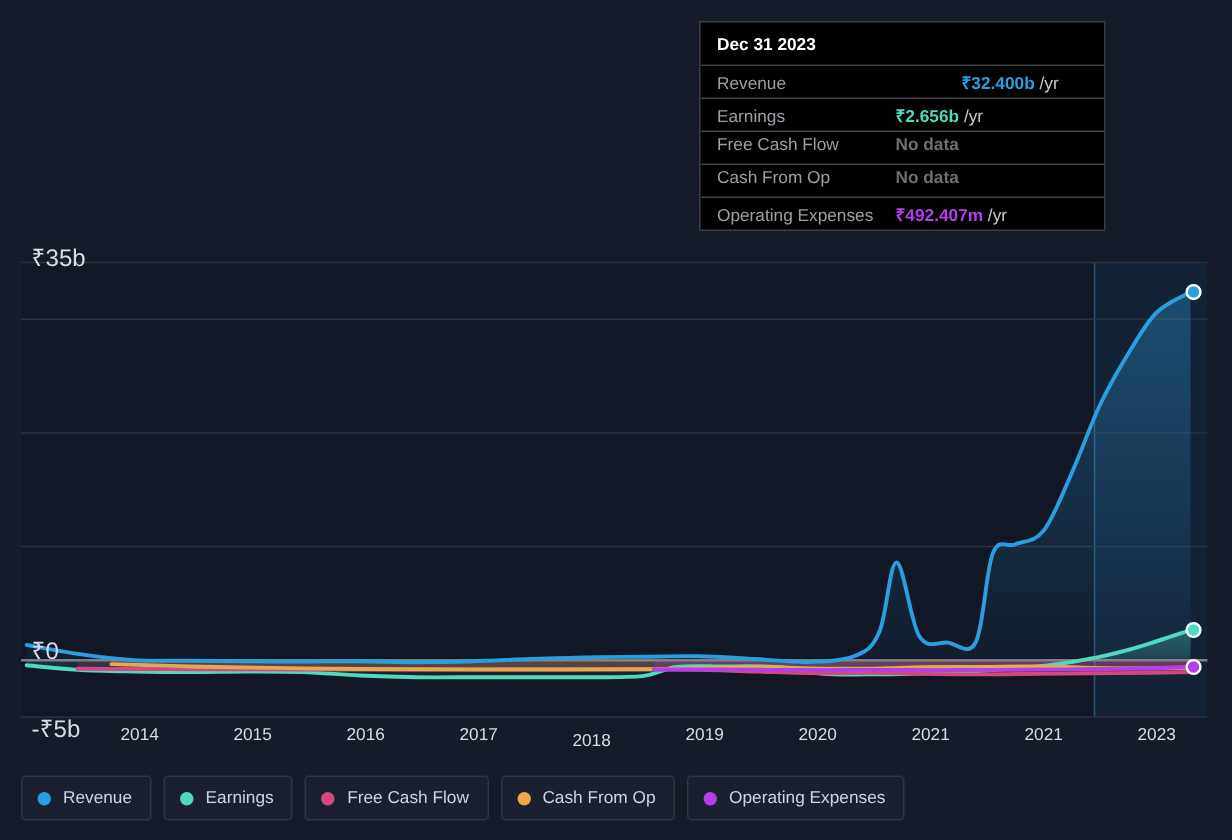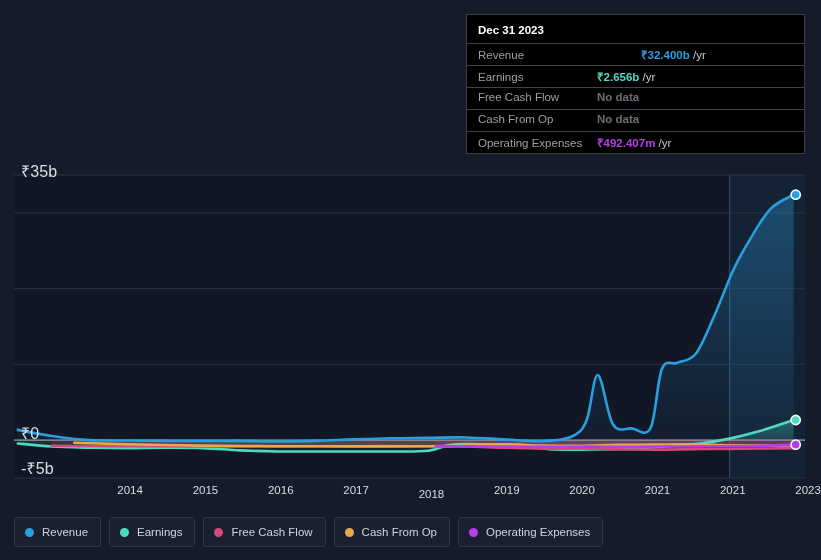--- a/index.html
+++ b/index.html
@@ -38,29 +38,28 @@
     color: #d8dde6;
     letter-spacing: .1px;
     white-space: nowrap;
   }
   .xlabel {
     position: absolute;
     font-size: 11.5px;
     color: #d8dde6;
     transform: translateX(-50%);
     white-space: nowrap;
-    margin-left: 37px;
   }
 
   
   .tooltip {
     position: absolute;
     left: 466px;
     top: 14px;
-    width: 339px;
+    width: 271px;
     background: #000000;
     border: 1px solid #3a3f46;
     box-sizing: border-box;
     padding: 0;
     font-size: 11.5px;
   }
   .tt-title {
     color: #ffffff;
     font-weight: bold;
     font-size: 11.5px;
@@ -174,21 +173,21 @@
       <path d="M 74.27 442.78 C 83.23 443.03, 105.23 443.81, 127.00 444.29 C 148.77 444.77, 176.72 445.26, 202.33 445.58 C 227.95 445.90, 252.05 446.06, 277.67 446.18 C 303.28 446.31, 327.39 446.34, 353.00 446.34 C 378.61 446.34, 409.12 446.31, 428.33 446.18 C 447.54 446.06, 453.19 445.84, 466.00 445.58 C 478.81 445.32, 490.86 444.67, 503.67 444.67 C 516.47 444.67, 528.53 445.39, 541.33 445.58 C 554.14 445.77, 566.19 445.94, 579.00 445.81 C 591.81 445.68, 603.86 445.01, 616.67 444.82 C 629.47 444.63, 641.53 444.76, 654.33 444.67 C 667.14 444.58, 679.19 444.19, 692.00 444.29 C 704.81 444.39, 716.86 445.06, 729.67 445.28 C 742.47 445.49, 756.45 445.55, 767.33 445.58 C 778.22 445.60, 789.22 445.45, 793.70 445.43" fill="none" stroke="#e8a94e" stroke-width="2.6" stroke-linecap="round" stroke-linejoin="round"></path>
       <path d="M 435.87 446.34 C 442.27 446.34, 460.73 446.30, 473.53 446.34 C 486.34 446.38, 498.39 446.49, 511.20 446.56 C 524.01 446.64, 536.06 446.79, 548.87 446.79 C 561.67 446.79, 573.73 446.56, 586.53 446.56 C 599.34 446.56, 611.39 446.79, 624.20 446.79 C 637.01 446.79, 649.06 446.64, 661.87 446.56 C 674.67 446.49, 686.73 446.43, 699.53 446.34 C 712.34 446.25, 725.67 446.16, 737.20 446.03 C 748.73 445.90, 757.73 445.81, 767.33 445.58 C 776.94 445.35, 789.22 444.82, 793.70 444.67" fill="none" stroke="#b43fe8" stroke-width="2.6" stroke-linecap="round" stroke-linejoin="round"></path>
       <circle cx="795.6999999999932" cy="194.695" r="4.6" fill="#2a9fe0" stroke="#ffffff" stroke-width="1.6"></circle>
       <circle cx="795.6999999999932" cy="420.0058" r="4.6" fill="#4fd9c0" stroke="#ffffff" stroke-width="1.6"></circle>
       <circle cx="795.6999999999932" cy="444.67" r="4.6" fill="#b43fe8" stroke="#ffffff" stroke-width="1.6"></circle>
       <line x1="14" y1="478" x2="805" y2="478" stroke="#2b3240" stroke-width="1"></line>
     </svg>
 
   <div class="ylabel" id="ytick-0" style="left:21px; top:160px;">₹35b</div>
   <div class="ylabel" id="ytick-1" style="left:21px; top:422px;">₹0</div>
-  <div class="ylabel" id="ytick-2" style="left:21px; top:457px;">-₹5b</div>
+  <div class="ylabel" id="ytick-2" style="left:21px; top:474px;">-₹5b</div>
 
   <div id="xticks-holder">
       <div class="xlabel" style="left: 93.1px; top: 484px;">2014</div>
       <div class="xlabel" style="left: 168.433px; top: 484px;">2015</div>
       <div class="xlabel" style="left: 243.767px; top: 484px;">2016</div>
       <div class="xlabel" style="left: 319.1px; top: 484px;">2017</div>
       <div class="xlabel" style="left: 394.433px; top: 488px;">2018</div>
       <div class="xlabel" style="left: 469.767px; top: 484px;">2019</div>
       <div class="xlabel" style="left: 545.1px; top: 484px;">2020</div>
       <div class="xlabel" style="left: 620.433px; top: 484px;">2021</div>

